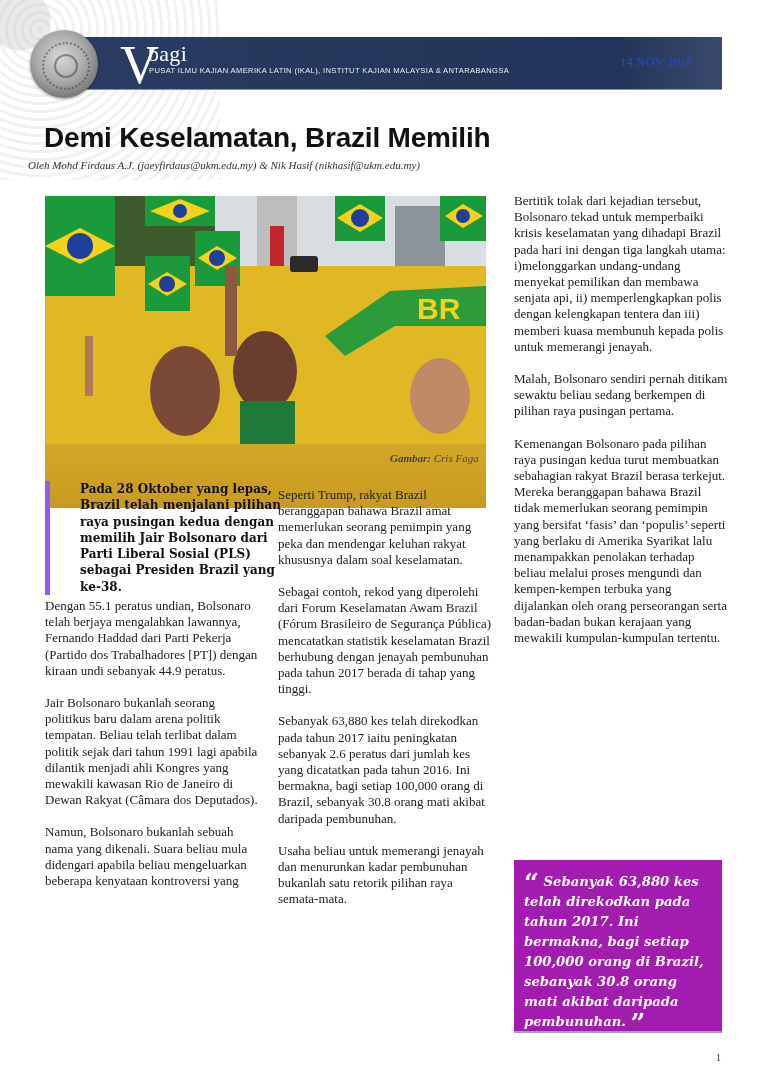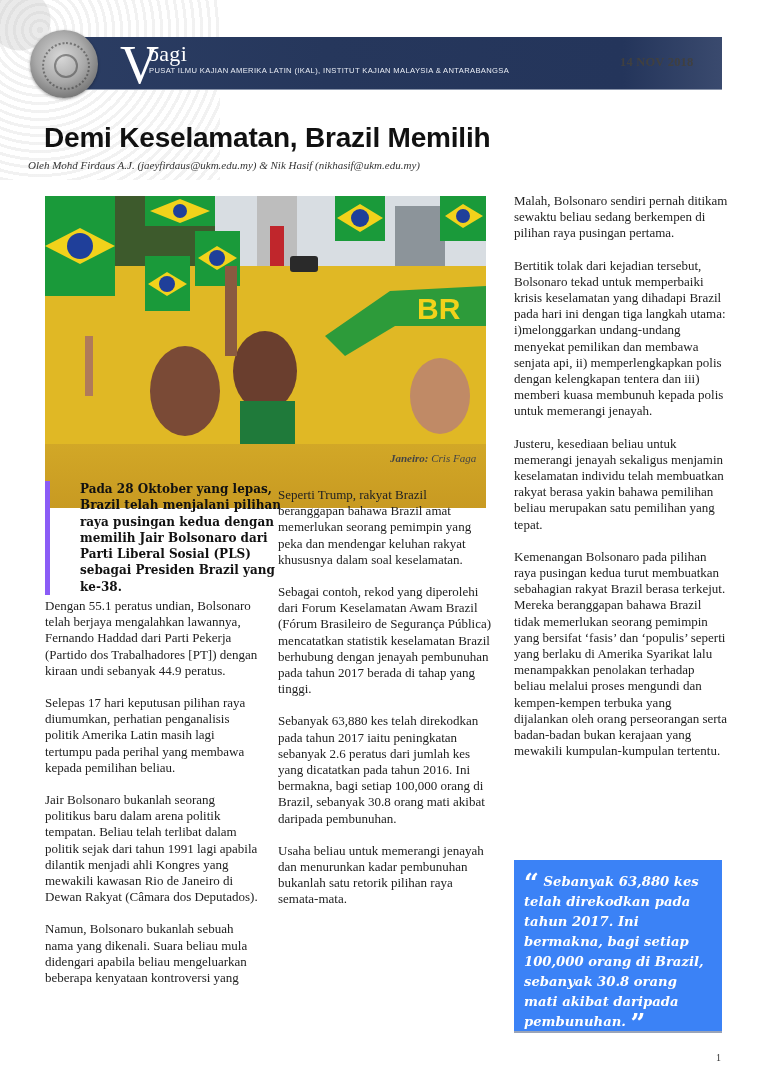--- a/index.html
+++ b/index.html
@@ -42,21 +42,21 @@
   .brand-word {
     position: absolute; left: 148px; top: 41px; font-family: "Liberation Serif", serif;
     font-size: 22px; color: #ffffff; letter-spacing: 0.3px;
   }
   .brand-sub {
     position: absolute; left: 149px; top: 66px; font-family: Liberation Sans, sans-serif;
     font-size: 7.6px; line-height: 9.5px; color: #e9edf5; letter-spacing: 0.35px; text-transform: uppercase;
   }
   .header-date {
     position: absolute; left: 620px; top: 55px; font-family: "Liberation Serif", serif;
-    font-size: 12.5px; color: #404040; letter-spacing: 0.2px; font-weight: bold;
+    font-size: 12.5px; color: #1d4ed8; letter-spacing: 0.2px;
   }
   .title {
     position: absolute; left: 44px; top: 122px; margin: 0;
     font-family: "Liberation Sans", sans-serif; font-weight: bold; font-size: 28px; color: #111;
     letter-spacing: -0.2px;
     text-align: center;
   }
   .byline {
     position: absolute; left: 28px; top: 159px; font-family: "Liberation Serif", serif;
     font-style: italic; font-size: 11px; color: #333;
@@ -76,21 +76,21 @@
   .col1 { left: 45px; top: 598px; width: 215px; }
   .col2 { left: 278px; top: 487px; width: 215px; }
   .col3 { left: 514px; top: 193px; width: 214px; }
   .lead {
     position: absolute; left: 45px; top: 481px; width: 210px; padding-left: 30px;
     border-left: 5px solid #8b5cf6;
     font-family: "DejaVu Serif", serif; font-weight: bold; font-size: 12px; line-height: 16.3px; color: #111;
   }
   .pullquote {
     position: absolute; left: 514px; top: 860px; width: 208px; height: 173px;
-    background: #3b82f6; border-bottom: 2px solid #9aa4b8;
+    background: #a21caf; border-bottom: 2px solid #9aa4b8;
     box-sizing: border-box; padding: 12px 10px 10px 10px;
     font-family: "DejaVu Serif", serif; font-weight: bold; font-style: italic;
     font-size: 13.2px; line-height: 20px; color: #ffffff;
   }
   .quote-mark { font-size: 26px; font-style: normal; line-height: 10px; vertical-align: -6px; }
   .page-num {
     position: absolute; left: 716px; top: 1052px; font-family: "Liberation Serif", serif;
     font-size: 10px; color: #333;
   }
 </style>
@@ -156,44 +156,42 @@
     <ellipse cx="140" cy="195" rx="35" ry="45" fill="#7a4a36"></ellipse>
     <ellipse cx="220" cy="175" rx="32" ry="40" fill="#6a3e2e"></ellipse>
     <rect x="195" y="205" width="55" height="43" fill="#1f7a3a"></rect>
     <ellipse cx="395" cy="200" rx="30" ry="38" fill="#c08a66"></ellipse>
     <rect x="40" y="140" width="8" height="60" fill="#b07a5a"></rect>
     <rect x="180" y="70" width="12" height="90" fill="#8a5a40"></rect>
     <rect x="245" y="60" width="28" height="16" rx="3" fill="#2a2a2a"></rect>
   </svg>
 </div>
 <div class="caption">
-  <b>Janeiro:</b>
+  <b>Gambar:</b>
   <span>Cris Faga</span>
 </div>
 
 <div class="lead">Pada 28 Oktober yang lepas, Brazil telah menjalani pilihan raya pusingan kedua dengan memilih Jair Bolsonaro dari Parti Liberal Sosial (PLS) sebagai Presiden Brazil yang ke-38.</div>
 
 <div class="col col1">
   <p>Dengan 55.1 peratus undian, Bolsonaro telah berjaya mengalahkan lawannya, Fernando Haddad dari Parti Pekerja (Partido dos Trabalhadores [PT]) dengan kiraan undi sebanyak 44.9 peratus.</p>
-  <p>Selepas 17 hari keputusan pilihan raya diumumkan, perhatian penganalisis politik Amerika Latin masih lagi tertumpu pada perihal yang membawa kepada pemilihan beliau.</p>
   <p>Jair Bolsonaro bukanlah seorang politikus baru dalam arena politik tempatan. Beliau telah terlibat dalam politik sejak dari tahun 1991 lagi apabila dilantik menjadi ahli Kongres yang mewakili kawasan Rio de Janeiro di Dewan Rakyat (Câmara dos Deputados).</p>
   <p>Namun, Bolsonaro bukanlah sebuah nama yang dikenali. Suara beliau mula didengari apabila beliau mengeluarkan beberapa kenyataan kontroversi yang</p>
 </div>
 
 <div class="col col2">
   <p>Seperti Trump, rakyat Brazil beranggapan bahawa Brazil amat memerlukan seorang pemimpin yang peka dan mendengar keluhan rakyat khususnya dalam soal keselamatan.</p>
   <p>Sebagai contoh, rekod yang diperolehi dari Forum Keselamatan Awam Brazil (Fórum Brasileiro de Segurança Pública) mencatatkan statistik keselamatan Brazil berhubung dengan jenayah pembunuhan pada tahun 2017 berada di tahap yang tinggi.</p>
   <p>Sebanyak 63,880 kes telah direkodkan pada tahun 2017 iaitu peningkatan sebanyak 2.6 peratus dari jumlah kes yang dicatatkan pada tahun 2016. Ini bermakna, bagi setiap 100,000 orang di Brazil, sebanyak 30.8 orang mati akibat daripada pembunuhan.</p>
   <p>Usaha beliau untuk memerangi jenayah dan menurunkan kadar pembunuhan bukanlah satu retorik pilihan raya semata-mata.</p>
 </div>
 
 <div class="col col3">
+  <p>Bertitik tolak dari kejadian tersebut, Bolsonaro tekad untuk memperbaiki krisis keselamatan yang dihadapi Brazil pada hari ini dengan tiga langkah utama: i)melonggarkan undang-undang menyekat pemilikan dan membawa senjata api, ii) memperlengkapkan polis dengan kelengkapan tentera dan iii) memberi kuasa membunuh kepada polis untuk memerangi jenayah.</p>
   <p>Malah, Bolsonaro sendiri pernah ditikam sewaktu beliau sedang berkempen di pilihan raya pusingan pertama.</p>
-  <p>Bertitik tolak dari kejadian tersebut, Bolsonaro tekad untuk memperbaiki krisis keselamatan yang dihadapi Brazil pada hari ini dengan tiga langkah utama: i)melonggarkan undang-undang menyekat pemilikan dan membawa senjata api, ii) memperlengkapkan polis dengan kelengkapan tentera dan iii) memberi kuasa membunuh kepada polis untuk memerangi jenayah.</p>
-  <p>Justeru, kesediaan beliau untuk memerangi jenayah sekaligus menjamin keselamatan individu telah membuatkan rakyat berasa yakin bahawa pemilihan beliau merupakan satu pemilihan yang tepat.</p>
   <p>Kemenangan Bolsonaro pada pilihan raya pusingan kedua turut membuatkan sebahagian rakyat Brazil berasa terkejut. Mereka beranggapan bahawa Brazil tidak memerlukan seorang pemimpin yang bersifat ‘fasis’ dan ‘populis’ seperti yang berlaku di Amerika Syarikat lalu menampakkan penolakan terhadap beliau melalui proses mengundi dan kempen-kempen terbuka yang dijalankan oleh orang perseorangan serta badan-badan bukan kerajaan yang mewakili kumpulan-kumpulan tertentu.</p>
 </div>
 
 <div class="pullquote">
   <span class="quote-mark">“</span>
   <span>Sebanyak 63,880 kes telah direkodkan pada tahun 2017. Ini bermakna, bagi setiap 100,000 orang di Brazil, sebanyak 30.8 orang mati akibat daripada pembunuhan.</span>
   <span class="quote-mark">”</span>
 </div>
 
 <div class="page-num">1</div>

